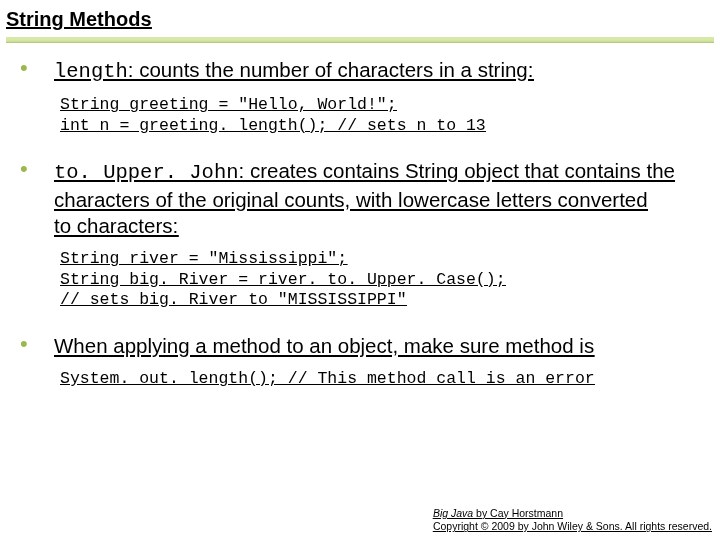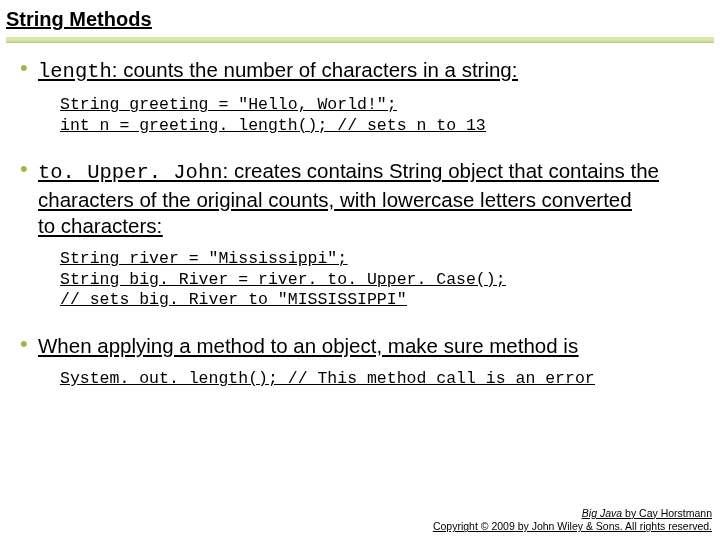--- a/index.html
+++ b/index.html
@@ -38,37 +38,38 @@
     position: absolute;
     left: 2px;
     top: 0;
     color: #9bb84b;
     font-size: 22px;
     line-height: 22px;
   }
   .bullet-text {
     font-size: 20.5px;
     line-height: 1.28;
+    margin-left: 16px;
   }
   .mono-inline {
     font-family: "Courier New", Courier, monospace;
     font-size: 20.5px;
   }
   .code-block {
     font-family: "Courier New", Courier, monospace;
     font-size: 16.5px;
     line-height: 1.25;
     white-space: pre;
     padding: 10px 0 14px 22px;
   }
   .footer {
     position: absolute;
     bottom: 6px;
     right: 8px;
-    text-align: right;
+    text-align: left;
     font-size: 10.5px;
     line-height: 1.3;
     color: #000;
   }
   .footer .book {
     font-style: italic;
   }
 </style>
 </head>
 <body>

